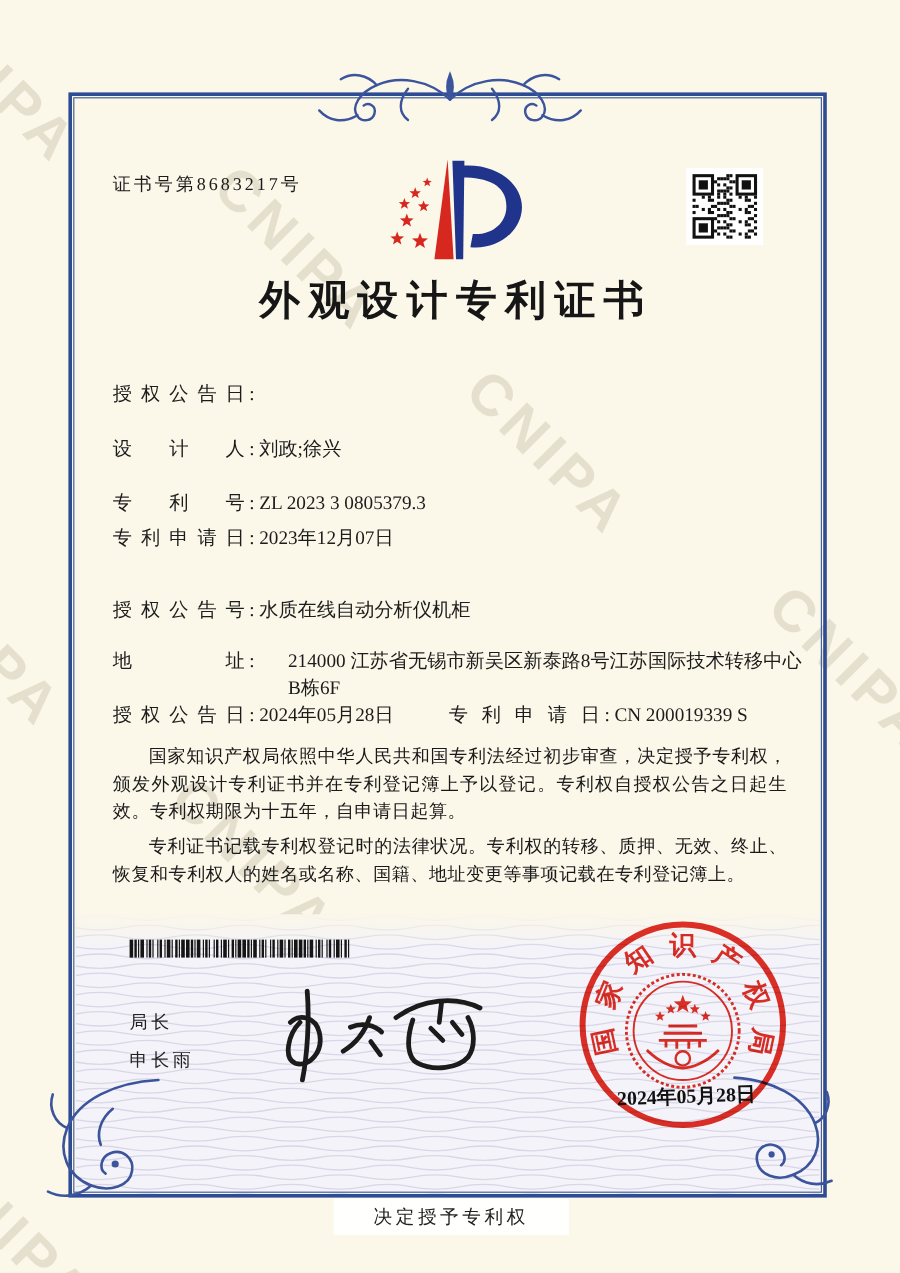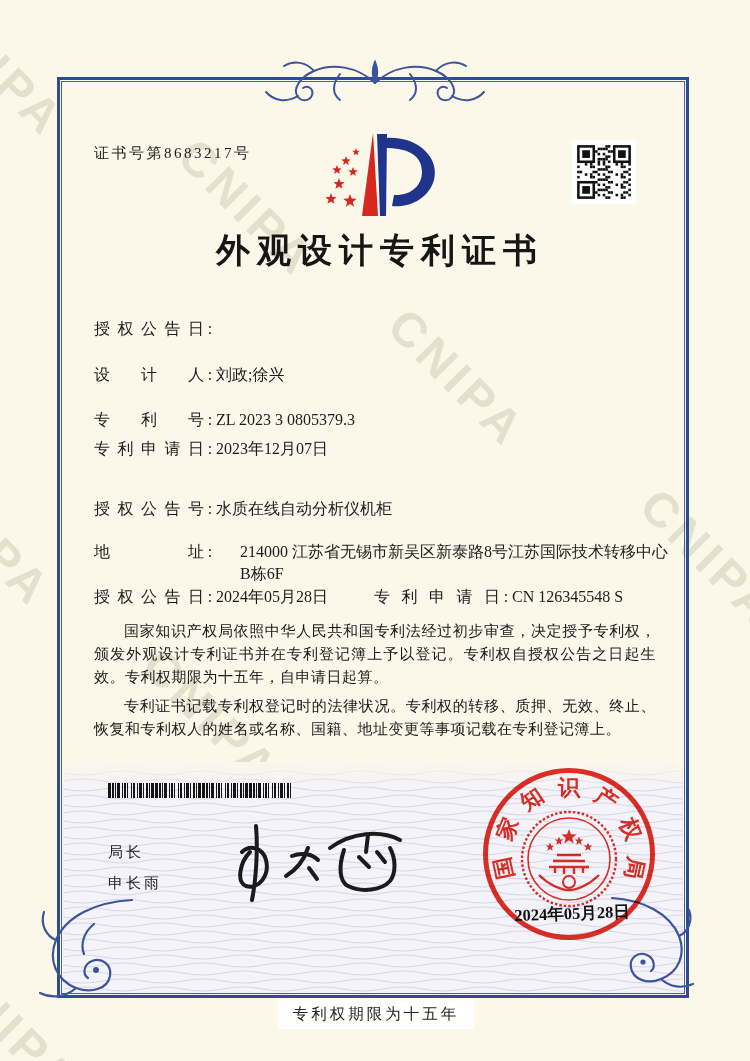--- a/index.html
+++ b/index.html
@@ -322,21 +322,21 @@
     <span class="flabel">地址</span>
       <span class="colon">:</span>
     <span class="fvalue-wrap">214000 江苏省无锡市新吴区新泰路8号江苏国际技术转移中心B栋6F</span>
   </div>
   <div class="frow" style="top:586px">
     <span class="flabel">授权公告日</span>
       <span class="colon">:</span>
     <span class="fvalue-fixed">2024年05月28日</span>
     <span class="flabel2">专利申请日</span>
       <span class="colon">:</span>
-    <span class="fvalue">CN 126345548 S</span>
+    <span class="fvalue">CN 200019339 S</span>
   </div>
 
   <div class="paras">
     <p>国家知识产权局依照中华人民共和国专利法经过初步审查，决定授予专利权，颁发外观设计专利证书并在专利登记簿上予以登记。专利权自授权公告之日起生效。专利权期限为十五年，自申请日起算。</p>
     <p>专利证书记载专利权登记时的法律状况。专利权的转移、质押、无效、终止、恢复和专利权人的姓名或名称、国籍、地址变更等事项记载在专利登记簿上。</p>
   </div>
 
   <div class="barcode" id="barcode">
       <i style="width: 3px; background: rgb(21, 21, 21);"></i>
       <i style="width: 1px; background: transparent;"></i>
@@ -498,15 +498,15 @@
   <span class="seal-char" style="left: 21.4423px; top: 99.7222px; transform: translate(-50%, -50%) rotate(-102deg);">国</span>
       <span class="seal-char" style="left: 24.8059px; top: 61.276px; transform: translate(-50%, -50%) rotate(-68deg);">家</span>
       <span class="seal-char" style="left: 49.0933px; top: 31.2835px; transform: translate(-50%, -50%) rotate(-34deg);">知</span>
       <span class="seal-char" style="left: 86px; top: 20px; transform: translate(-50%, -50%) rotate(0deg);">识</span>
       <span class="seal-char" style="left: 122.907px; top: 31.2835px; transform: translate(-50%, -50%) rotate(34deg);">产</span>
       <span class="seal-char" style="left: 147.194px; top: 61.276px; transform: translate(-50%, -50%) rotate(68deg);">权</span>
       <span class="seal-char" style="left: 150.558px; top: 99.7222px; transform: translate(-50%, -50%) rotate(102deg);">局</span>
     </div>
   <div class="seal-date">2024年05月28日</div>
 
-  <div class="footer-note">专利权期限为十五年</div>
+  <div class="footer-note">决定授予专利权</div>
 
 </div>
 
 </body></html>

